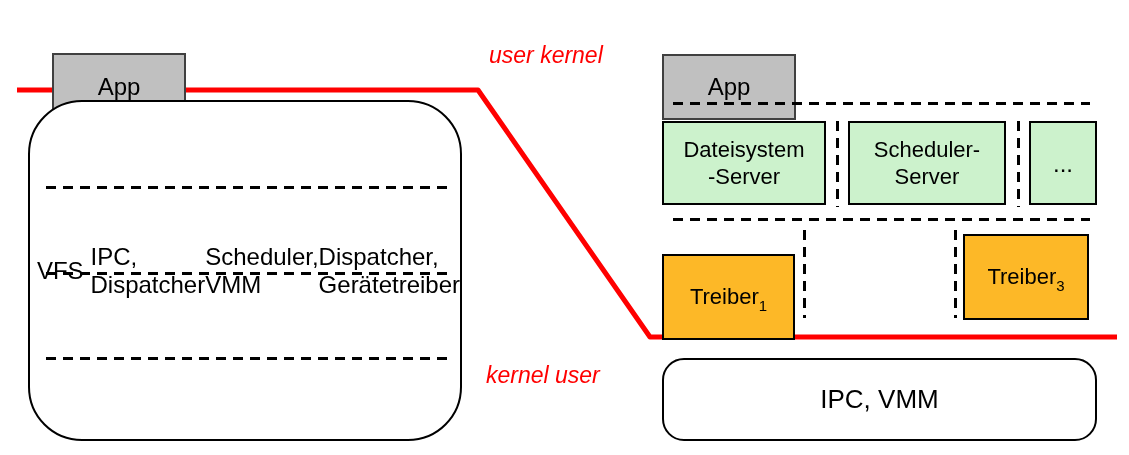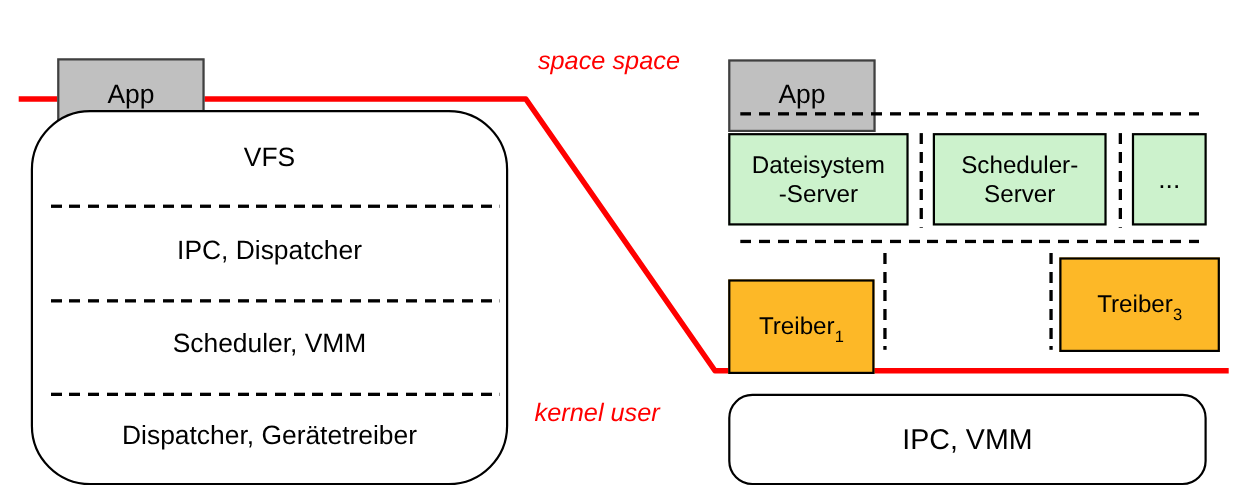--- a/index.html
+++ b/index.html
@@ -50,21 +50,21 @@
   .app-left  { left: 52px;  top: 12px; width: 134px; height: 67px; }
   .app-right { left: 662px; top: 13px; width: 134px; height: 66px; }
 
   
   .monolith {
     position: absolute;
     left: 28px; top: 100px; width: 434px; height: 341px;
     border: 2px solid #000;
     border-radius: 54px;
     background: #fff;
-    display: flex; flex-direction: column;
+    display: flex; flex-direction: row;
   }
   .monolith .layer {
     flex: 1;
     display: flex; align-items: center; justify-content: center;
     font-size: 24px;
   }
   .h-dash {
     position: absolute;
     height: 3px;
     background: repeating-linear-gradient(90deg, #000 0 10px, transparent 10px 17px);
@@ -107,21 +107,21 @@
   .driver-box {
     position: absolute;
     top: 234px; height: 86px;
     background: var(--driver_fill, #fdb827);
     border: 2px solid #000;
     display: flex; align-items: center; justify-content: center;
     font-size: 22px;
   }
   .driver-1 { left: 662px; width: 133px; margin-top: 20px; }
   .driver-2 { left: 813px; width: 134px; }
-  .driver-3 { left: 963px; width: 146px; }
+  .driver-3 { left: 963px; width: 126px; }
   .driver-box sub {
     font-size: 15px;
     position: relative;
     top: 2px;
     line-height: 0;
   }
 
   
   .microkernel-box {
     position: absolute;
@@ -135,21 +135,21 @@
 </style>
 </head>
 <body>
 
 <div class="canvas">
 
   <svg class="redline" width="1129" height="455" viewBox="0 0 1129 455" aria-hidden="true">
     <polyline points="17,90 478,90 650,337 1117,337"></polyline>
   </svg>
 
-  <div class="space-label user-space-label">space space</div>
+  <div class="space-label user-space-label">user kernel</div>
   <div class="space-label kernel-space-label">kernel user</div>
 
   <div class="app-box app-left">App</div>
 
   <div class="monolith">
     <div class="layer">VFS</div>
     <div class="layer">IPC, Dispatcher</div>
     <div class="layer">Scheduler, VMM</div>
     <div class="layer">Dispatcher, Gerätetreiber</div>
     <div class="h-dash d1"></div>

